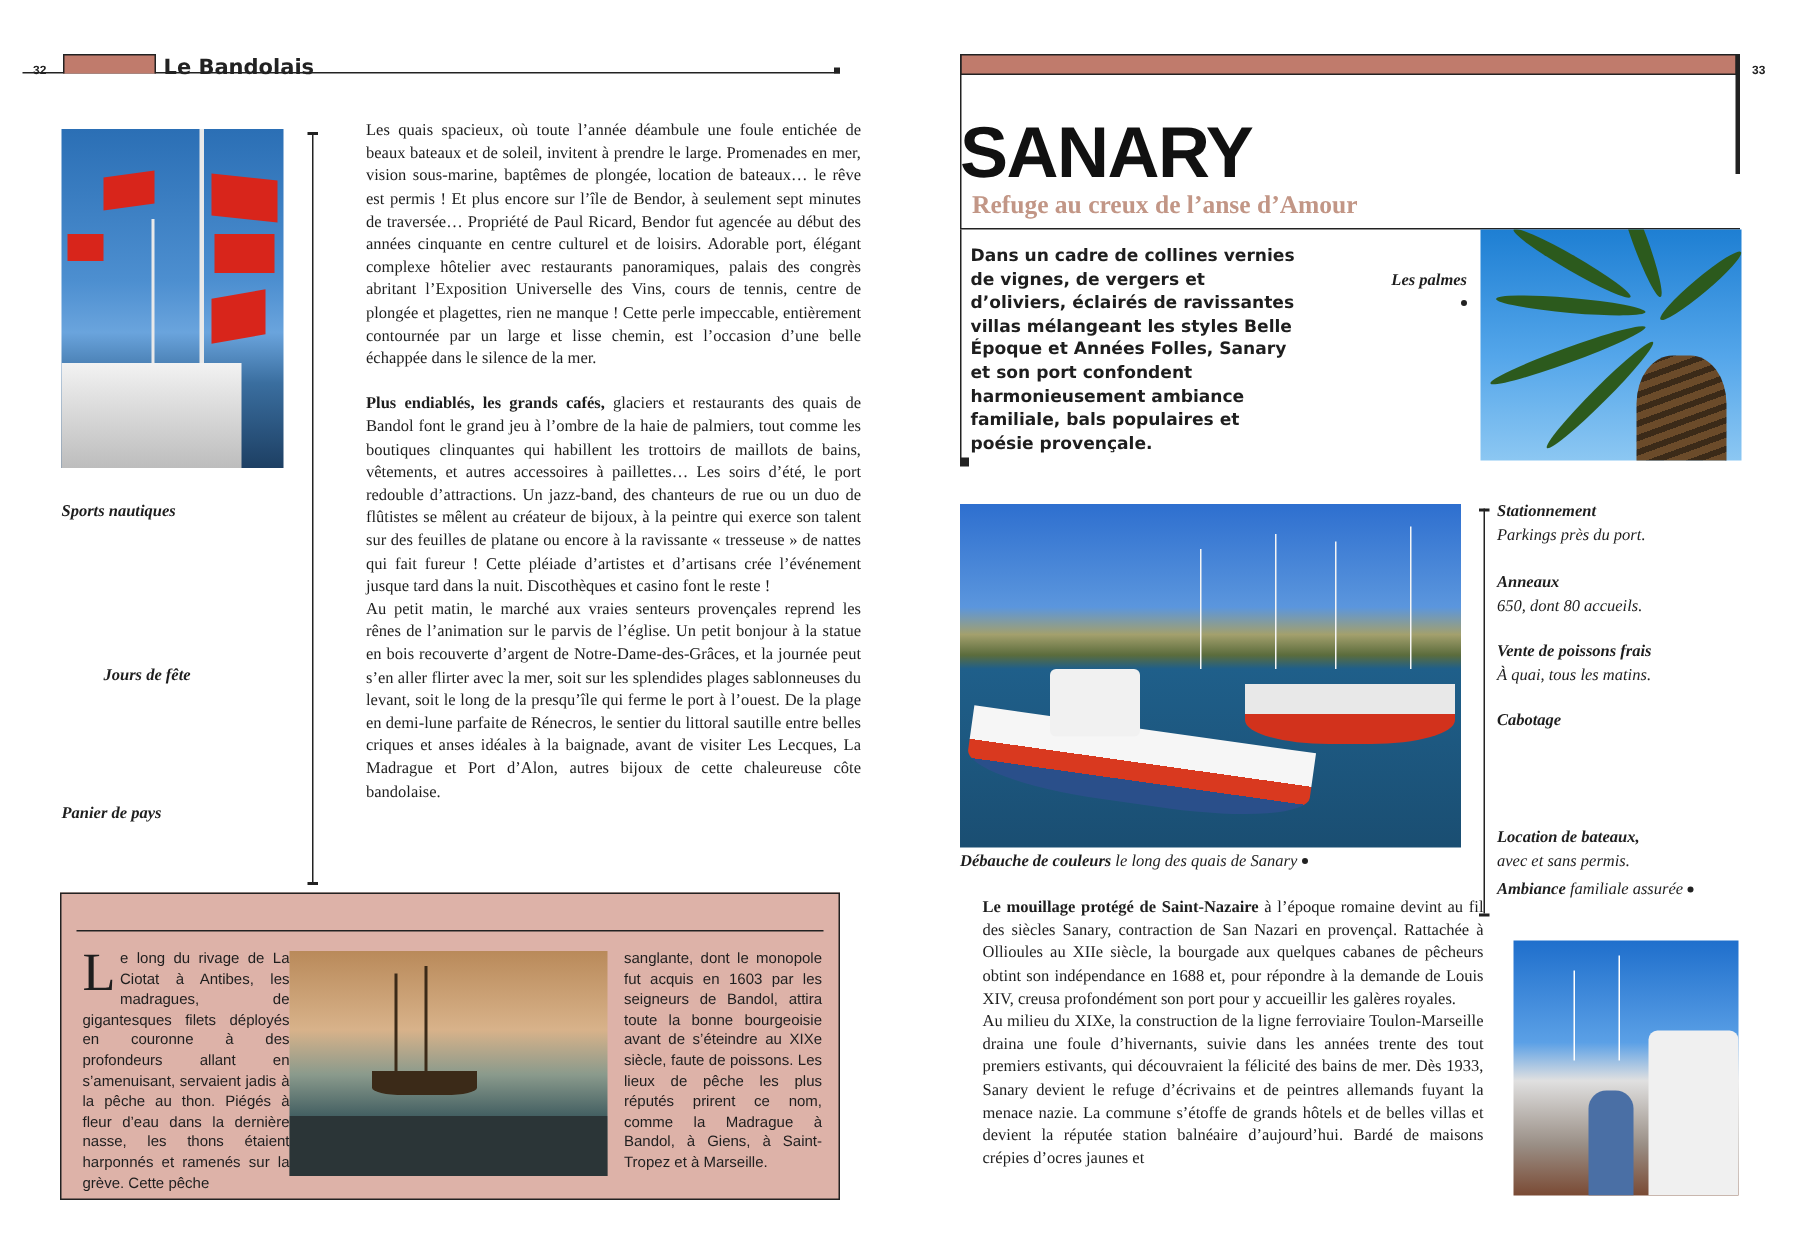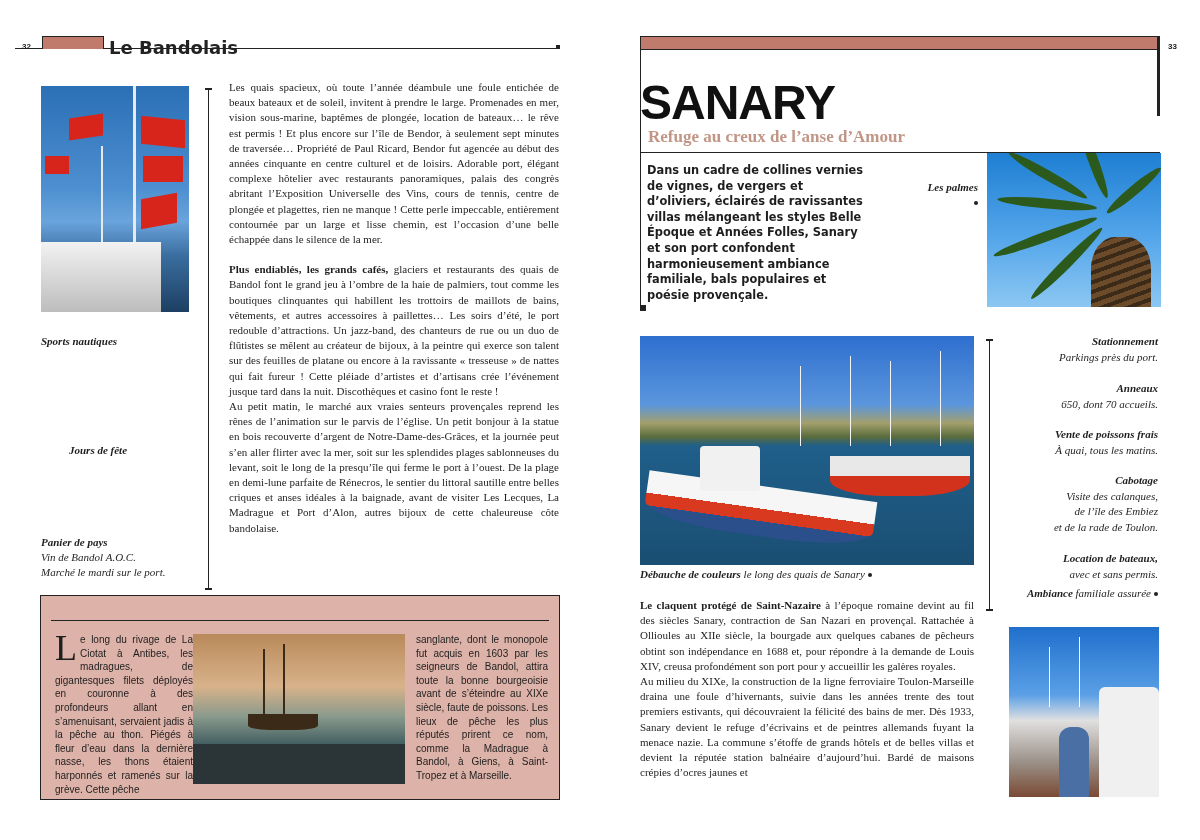--- a/index.html
+++ b/index.html
@@ -4,21 +4,21 @@
 <style>
   * { box-sizing: border-box; margin: 0; padding: 0; }
   html, body { width: 1200px; height: 840px; background: #ffffff; overflow: hidden; }
   body { position: relative; font-family: "Liberation Serif", serif; color: #1e1e1e; }
   .abs { position: absolute; }
 
   
   .lhead-line { left: 15px; top: 48px; width: 545px; height: 1px; background: #222; }
   .lhead-block { left: 42px; top: 36px; width: 62px; height: 13px; background: #c07b6c; border: 1px solid #222; border-bottom: none; }
   .page-num { font-family: "Liberation Sans", sans-serif; font-size: 8px; font-weight: bold; color: #222; }
-  .lhead-title { left: 109px; top: 37px; font-family: "DejaVu Sans", sans-serif; font-size: 18px; font-weight: bold; color: #222; }
+  .lhead-title { left: 109px; top: 37px; font-family: "DejaVu Sans", sans-serif; font-size: 14px; font-weight: bold; color: #222; }
   .lhead-dot { left: 556px; top: 45px; width: 4px; height: 4px; background: #222; }
 
   
   .photo { overflow: hidden; }
   .photo-flags { left: 41px; top: 86px; width: 148px; height: 226px;
     background: linear-gradient(180deg, #2b6fb5 0%, #4d8fd0 45%, #6aa4dd 60%, #3a6e9f 75%, #1d3f63 100%); }
   .photo-flags .flag { position: absolute; background: #d8251b; }
   .photo-flags .mast { position: absolute; background: #e9e9e9; }
   .photo-flags .hull { position: absolute; left: 0; bottom: 0; width: 120px; height: 70px; background: linear-gradient(180deg,#f2f2f2,#bdbdbd); }
 
@@ -42,21 +42,21 @@
   
   .side { left: 41px; width: 160px; font-size: 11px; line-height: 15px; font-style: italic; }
   .side h4 { font-style: italic; font-weight: bold; font-size: 11px; line-height: 15px; }
   .side p { white-space: pre-line; }
 
   
   .vrule { width: 1px; background: #222; }
   .vcap { width: 7px; height: 2px; background: #222; }
 
   
-  .col { font-size: 11px; line-height: 15.2px; text-align: justify; color: #1e1e1e; }
+  .col { font-size: 11px; line-height: 15.2px; text-align: justify; color: #1e1e1e; margin-left: 15px; }
   .col p + p { text-indent: 0; }
   .col b.lead { font-weight: bold; }
 
   
   .box { left: 40px; top: 595px; width: 520px; height: 205px; background: #ddb2a8; border: 1px solid #222; }
   .box-title { left: 0; top: 4px; width: 100%; text-align: center; font-size: 17px; font-weight: bold; color: #1e1e1e; }
   .box-rule { left: 10px; top: 24px; width: 498px; height: 1px; background: #222; }
   .box-col { font-family: "Liberation Sans", sans-serif; font-size: 10px; line-height: 13.6px; text-align: justify; color: #1e1e1e; }
   .dropcap { float: left; font-family: "Liberation Serif", serif; font-size: 36px; line-height: 30px; margin-right: 3px; }
 
@@ -69,21 +69,21 @@
   .subtitle { left: 648px; top: 127px; font-family: "Liberation Serif", serif; font-weight: bold; font-size: 17px; color: #c29686; }
 
   
   .intro { left: 647px; top: 163px; width: 220px; font-family: "DejaVu Sans", sans-serif; font-weight: bold; font-size: 11.4px; line-height: 15.6px; color: #1e1e1e; }
   .intro-rule { left: 640px; top: 153px; width: 1px; height: 155px; background: #222; }
   .intro-cap { left: 640px; top: 305px; width: 6px; height: 6px; background: #222; }
   .palmes { left: 870px; top: 180px; width: 108px; text-align: right; font-style: italic; font-size: 11px; line-height: 15px; }
   .palmes b { font-weight: bold; }
 
   
-  .rside { left: 998px; width: 160px; text-align: right; font-style: italic; font-size: 11px; line-height: 15.5px; }
+  .rside { left: 998px; width: 160px; text-align: left; font-style: italic; font-size: 11px; line-height: 15.5px; }
   .rside h4 { font-weight: bold; font-style: italic; font-size: 11px; }
   .rside p { white-space: pre-line; }
 
   .caption { left: 640px; top: 568px; font-size: 11px; font-style: italic; }
   .caption b { font-weight: bold; }
 
   .bullet { display: inline-block; width: 4px; height: 4px; background: #222; border-radius: 50%; vertical-align: middle; margin-left: 3px; }
 </style>
 </head>
 <body>
@@ -106,22 +106,20 @@
 </div>
 
 <div class="abs side" style="top:334px;">
   <h4>Sports nautiques</h4>
 </div>
 <div class="abs side" style="top:443px;margin-left:28px;">
   <h4>Jours de fête</h4>
 </div>
 <div class="abs side" style="top:535px;">
   <h4>Panier de pays</h4>
-  <p>Vin de Bandol A.O.C.
-Marché le mardi sur le port.</p>
 </div>
 
 <div class="abs vcap" style="left:205px;top:88px;"></div>
 <div class="abs vrule" style="left:208px;top:88px;height:500px;"></div>
 <div class="abs vcap" style="left:205px;top:588px;"></div>
 
 <div class="abs col" style="left:229px;top:80px;width:330px;">
   <p><span>Les quais spacieux, où toute l’année déambule une foule entichée de beaux bateaux et de soleil, invitent à prendre le large. Promenades en mer, vision sous-marine, baptêmes de plongée, location de bateaux… le rêve est permis ! Et plus encore sur l’île de Bendor, à seulement sept minutes de traversée… Propriété de Paul Ricard, Bendor fut agencée au début des années cinquante en centre culturel et de loisirs. Adorable port, élégant complexe hôtelier avec restaurants panoramiques, palais des congrès abritant l’Exposition Universelle des Vins, cours de tennis, centre de plongée et plagettes, rien ne manque ! Cette perle impeccable, entièrement contournée par un large et lisse chemin, est l’occasion d’une belle échappée dans le silence de la mer.</span></p>
   <p style="margin-top:15px;"><b class="lead">Plus endiablés, les grands cafés,</b><span> glaciers et restaurants des quais de Bandol font le grand jeu à l’ombre de la haie de palmiers, tout comme les boutiques clinquantes qui habillent les trottoirs de maillots de bains, vêtements, et autres accessoires à paillettes… Les soirs d’été, le port redouble d’attractions. Un jazz-band, des chanteurs de rue ou un duo de flûtistes se mêlent au créateur de bijoux, à la peintre qui exerce son talent sur des feuilles de platane ou encore à la ravissante « tresseuse » de nattes qui fait fureur ! Cette pléiade d’artistes et d’artisans crée l’événement jusque tard dans la nuit. Discothèques et casino font le reste !</span></p>
   <p><span>Au petit matin, le marché aux vraies senteurs provençales reprend les rênes de l’animation sur le parvis de l’église. Un petit bonjour à la statue en bois recouverte d’argent de Notre-Dame-des-Grâces, et la journée peut s’en aller flirter avec la mer, soit sur les splendides plages sablonneuses du levant, soit le long de la presqu’île qui ferme le port à l’ouest. De la plage en demi-lune parfaite de Rénecros, le sentier du littoral sautille entre belles criques et anses idéales à la baignade, avant de visiter Les Lecques, La Madrague et Port d’Alon, autres bijoux de cette chaleureuse côte bandolaise.</span></p>
@@ -185,43 +183,40 @@
 <div class="abs vcap" style="left:986px;top:339px;"></div>
 <div class="abs vrule" style="left:989px;top:339px;height:270px;"></div>
 <div class="abs vcap" style="left:986px;top:609px;"></div>
 
 <div class="abs rside" style="top:334px;">
   <h4>Stationnement</h4>
   <p>Parkings près du port.</p>
 </div>
 <div class="abs rside" style="top:381px;">
   <h4>Anneaux</h4>
-  <p>650, dont 70 accueils.</p>
+  <p>650, dont 80 accueils.</p>
 </div>
 <div class="abs rside" style="top:427px;">
   <h4>Vente de poissons frais</h4>
   <p>À quai, tous les matins.</p>
 </div>
 <div class="abs rside" style="top:473px;">
   <h4>Cabotage</h4>
-  <p>Visite des calanques,
-de l’île des Embiez
-et de la rade de Toulon.</p>
 </div>
 <div class="abs rside" style="top:551px;">
   <h4>Location de bateaux,</h4>
   <p>avec et sans permis.</p>
 </div>
 <div class="abs rside" style="top:586px;">
   <b>Ambiance</b><span> familiale assurée</span><span class="bullet"></span>
 </div>
 
 <div class="abs photo photo-market">
   <div style="position:absolute;left:40px;top:20px;width:1px;height:60px;background:#fff;"></div>
   <div style="position:absolute;left:70px;top:10px;width:1px;height:70px;background:#fff;"></div>
   <div style="position:absolute;left:90px;top:60px;width:60px;height:110px;background:#f0f0f0;border-radius:6px 6px 0 0;"></div>
   <div style="position:absolute;left:50px;top:100px;width:30px;height:70px;background:#4a6fa5;border-radius:12px 12px 0 0;"></div>
 </div>
 
 <div class="abs col" style="left:640px;top:598px;width:334px;">
-  <p><b class="lead">Le claquent protégé de Saint-Nazaire</b><span> à l’époque romaine devint au fil des siècles Sanary, contraction de San Nazari en provençal. Rattachée à Ollioules au XIIe siècle, la bourgade aux quelques cabanes de pêcheurs obtint son indépendance en 1688 et, pour répondre à la demande de Louis XIV, creusa profondément son port pour y accueillir les galères royales.</span></p>
+  <p><b class="lead">Le mouillage protégé de Saint-Nazaire</b><span> à l’époque romaine devint au fil des siècles Sanary, contraction de San Nazari en provençal. Rattachée à Ollioules au XIIe siècle, la bourgade aux quelques cabanes de pêcheurs obtint son indépendance en 1688 et, pour répondre à la demande de Louis XIV, creusa profondément son port pour y accueillir les galères royales.</span></p>
   <p><span>Au milieu du XIXe, la construction de la ligne ferroviaire Toulon-Marseille draina une foule d’hivernants, suivie dans les années trente des tout premiers estivants, qui découvraient la félicité des bains de mer. Dès 1933, Sanary devient le refuge d’écrivains et de peintres allemands fuyant la menace nazie. La commune s’étoffe de grands hôtels et de belles villas et devient la réputée station balnéaire d’aujourd’hui. Bardé de maisons crépies d’ocres jaunes et</span></p>
 </div>
 
 </body></html>

